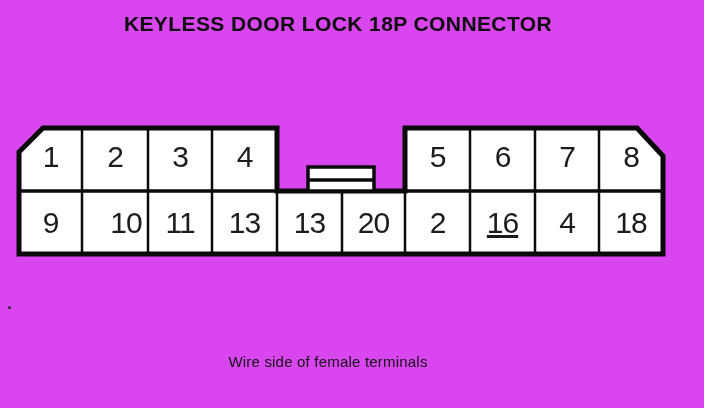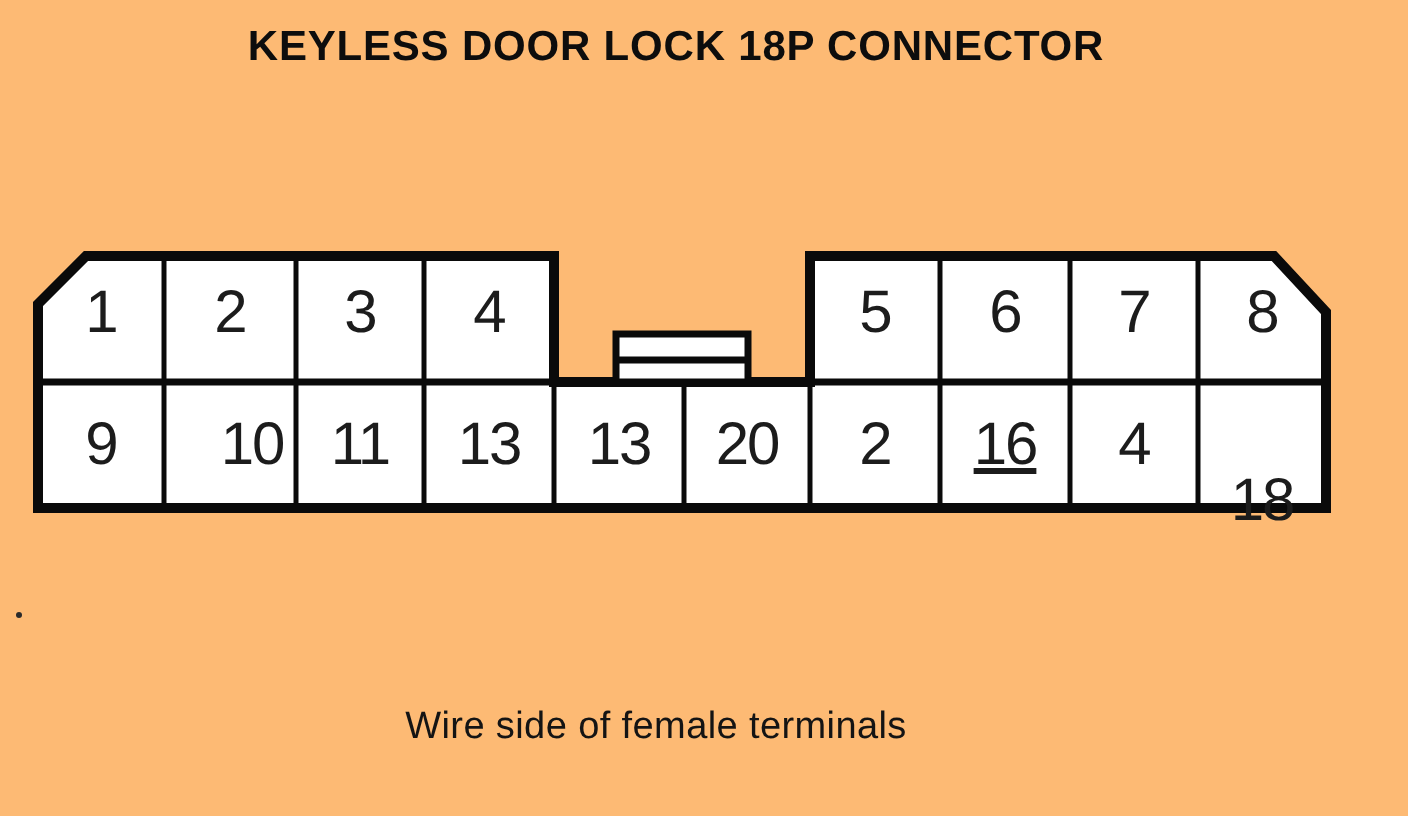--- a/index.html
+++ b/index.html
@@ -4,21 +4,21 @@
 <style>
   html, body {
     margin: 0;
     padding: 0;
     background: #ffffff;
   }
   .page {
     position: relative;
     width: 704px;
     height: 408px;
-    background: #fdba74;
+    background: #d946ef;
     overflow: hidden;
     font-family: "Liberation Sans", sans-serif;
   }
   .title {
     position: absolute;
     top: 12px;
     left: 0;
     width: 676px;
     text-align: center;
     font-size: 21px;
@@ -43,21 +43,21 @@
     letter-spacing: -1px;
     color: #1c1c1c;
   }
   .pin-label.top-row { padding-bottom: 6px; box-sizing: border-box; }
   .caption {
     position: absolute;
     top: 353px;
     left: 0;
     width: 656px;
     text-align: center;
-    font-size: 19px;
+    font-size: 15px;
     font-weight: 400;
     color: #141414;
     letter-spacing: 0.2px;
   }
   .artifact-dot {
     position: absolute;
     left: 8px;
     top: 306px;
     width: 3px;
     height: 3px;
@@ -114,19 +114,19 @@
 
   <div class="pin-label" style="left:19px;  top:191px; width:63px; height:63px;">9</div>
   <div class="pin-label" style="left:82px;  top:191px; width:88px; height:63px;">10</div>
   <div class="pin-label" style="left:148px; top:191px; width:64px; height:63px;">11</div>
   <div class="pin-label" style="left:212px; top:191px; width:65px; height:63px;">13</div>
   <div class="pin-label" style="left:277px; top:191px; width:65px; height:63px;">13</div>
   <div class="pin-label" style="left:342px; top:191px; width:63px; height:63px;">20</div>
   <div class="pin-label" style="left:405px; top:191px; width:65px; height:63px;">2</div>
   <div class="pin-label" style="left:470px; top:191px; width:65px; height:63px;text-decoration:underline;">16</div>
   <div class="pin-label" style="left:535px; top:191px; width:64px; height:63px;">4</div>
-  <div class="pin-label" style="left:599px; top:191px; width:64px; height:63px;margin-top:28px;">18</div>
+  <div class="pin-label" style="left:599px; top:191px; width:64px; height:63px;">18</div>
 
   <div class="caption">Wire side of female terminals</div>
 
   <div class="artifact-dot"></div>
 
 </div>
 
 </body></html>

